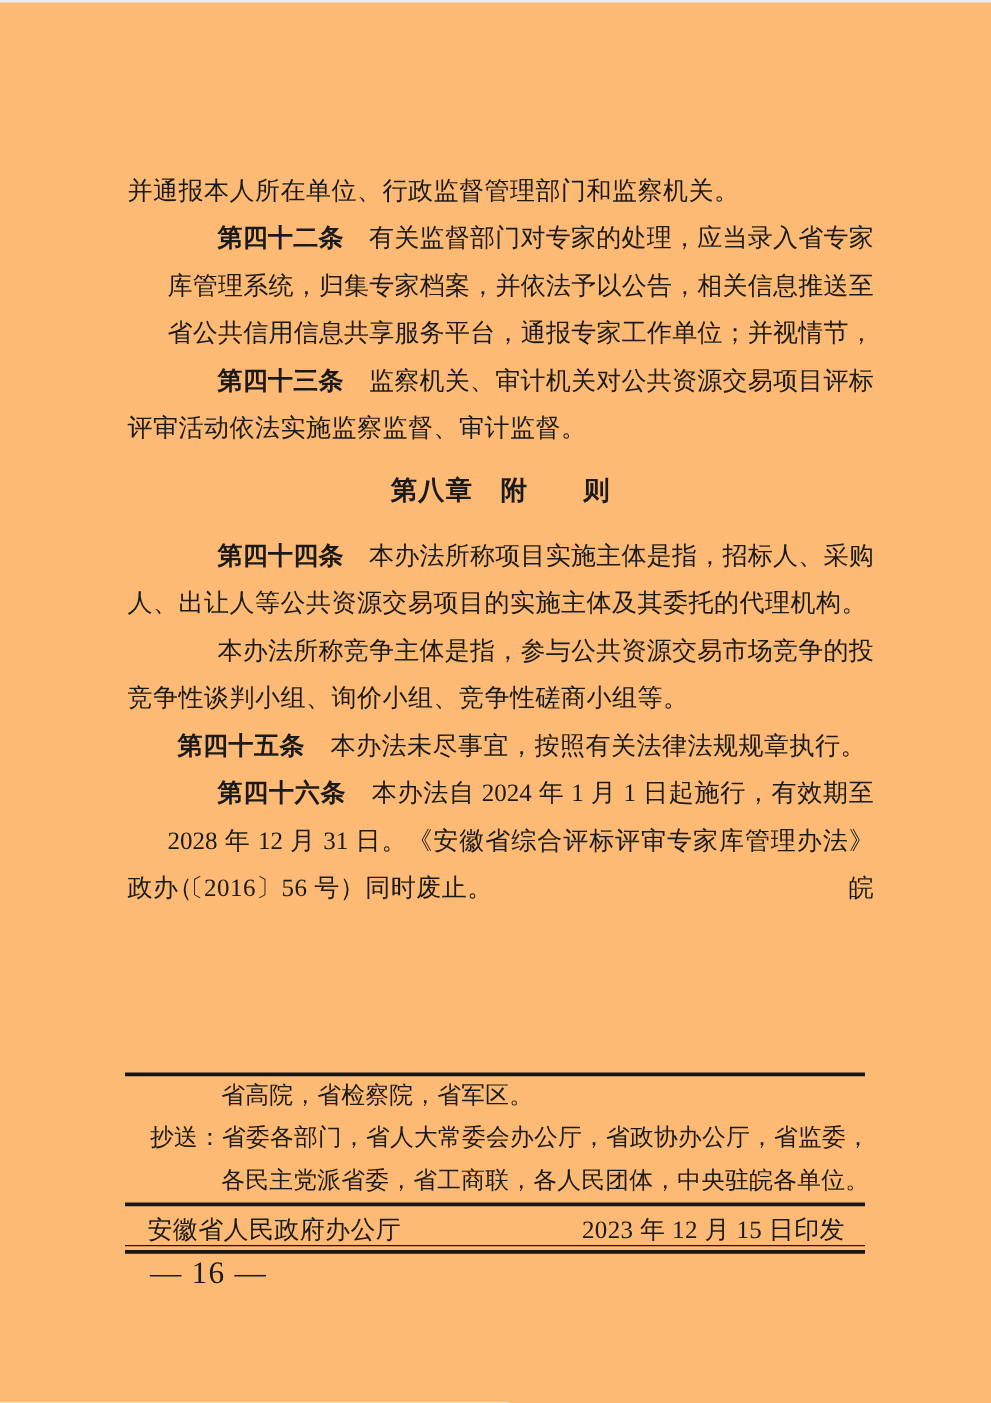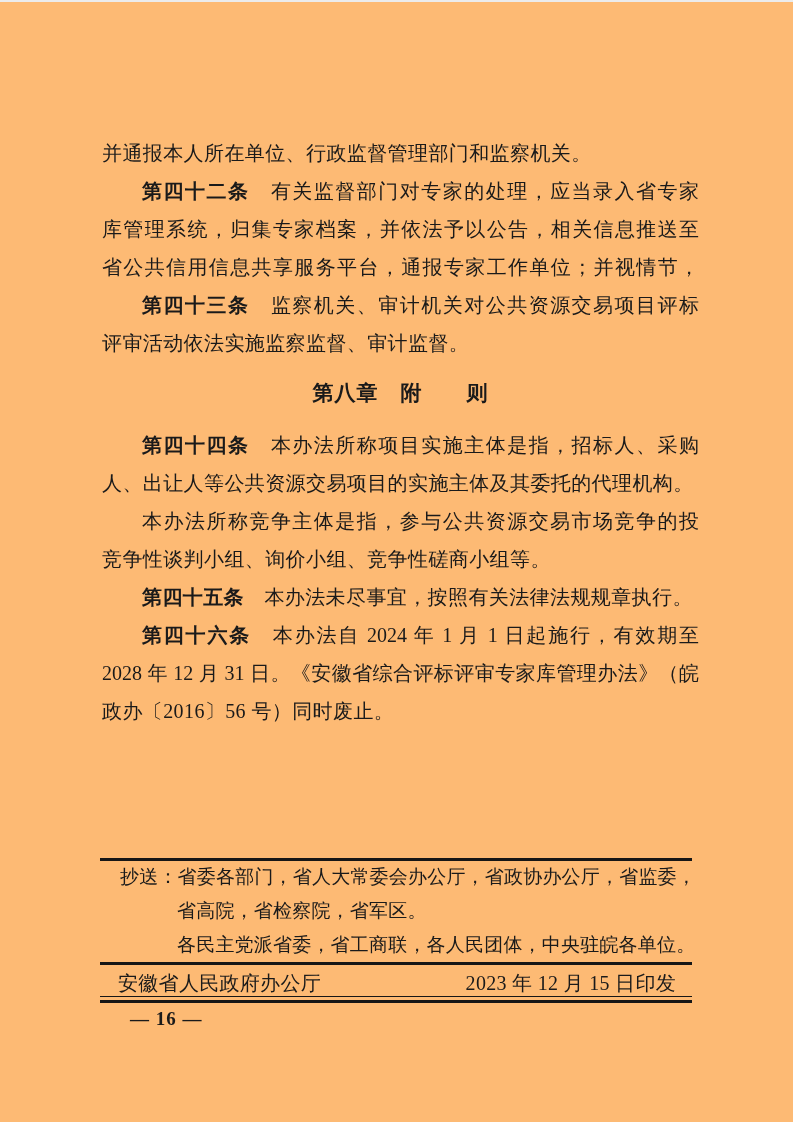--- a/index.html
+++ b/index.html
@@ -35,20 +35,21 @@
     font-size: 20px;
     letter-spacing: 0.4px;
     white-space: nowrap;
     text-align: left;
   }
   .doc-line.justify {
     white-space: normal;
     text-align: justify;
     text-align-last: justify;
     letter-spacing: 0;
+    margin-left: 32px;
   }
   .doc-line.indent { padding-left: 40px; }
   .bold-seg {
     font-weight: 700;
     font-family: "Liberation Sans", "DejaVu Sans", sans-serif;
     font-size: 20px;
   }
   .chapter-heading {
     height: 38px;
     line-height: 38px;
@@ -101,27 +102,26 @@
     width: 558px;
     display: flex;
     justify-content: space-between;
     align-items: center;
     font-size: 20px;
     height: 25px;
     letter-spacing: 0.3px;
   }
   .page-number {
     position: absolute;
-    left: 130px;
+    left: 120px;
     top: 1006px;
-    font-size: 19px;
+    font-size: 25px;
     letter-spacing: 1px;
     height: 26px;
     line-height: 26px;
-    font-weight: bold;
   }
 </style>
 </head>
 <body>
 
 <div class="page">
   <div class="scan-edge"></div>
 
   <div class="body-text" id="bodyLines">
       <div class="doc-line"><span>并通报本人所在单位、行政监督管理部门和监察机关。</span></div>
@@ -137,24 +137,24 @@
       <div class="doc-line"><span>竞争性谈判小组、询价小组、竞争性磋商小组等。</span></div>
       <div class="doc-line indent"><span class="bold-seg">第四十五条</span><span>　本办法未尽事宜，按照有关法律法规规章执行。</span></div>
       <div class="doc-line indent justify"><span class="bold-seg">第四十六条</span><span>　本办法自 2024 年 1 月 1 日起施行，有效期至</span></div>
       <div class="doc-line justify"><span>2028 年 12 月 31 日。《安徽省综合评标评审专家库管理办法》（皖</span></div>
       <div class="doc-line"><span>政办〔2016〕56 号）同时废止。</span></div>
     </div>
 
   <div class="rule rule-top"></div>
 
   <div class="copy-block">
+    <div class="copy-line cont">省高院，省检察院，省军区。</div>
     <div class="copy-line">
       <span class="copy-label">抄送：</span><span>省委各部门，省人大常委会办公厅，省政协办公厅，省监委，</span>
     </div>
-    <div class="copy-line cont">省高院，省检察院，省军区。</div>
     <div class="copy-line cont">各民主党派省委，省工商联，各人民团体，中央驻皖各单位。</div>
   </div>
 
   <div class="rule rule-mid"></div>
 
   <div class="footer-row">
     <span>安徽省人民政府办公厅</span>
     <span>2023 年 12 月 15 日印发</span>
   </div>
 

